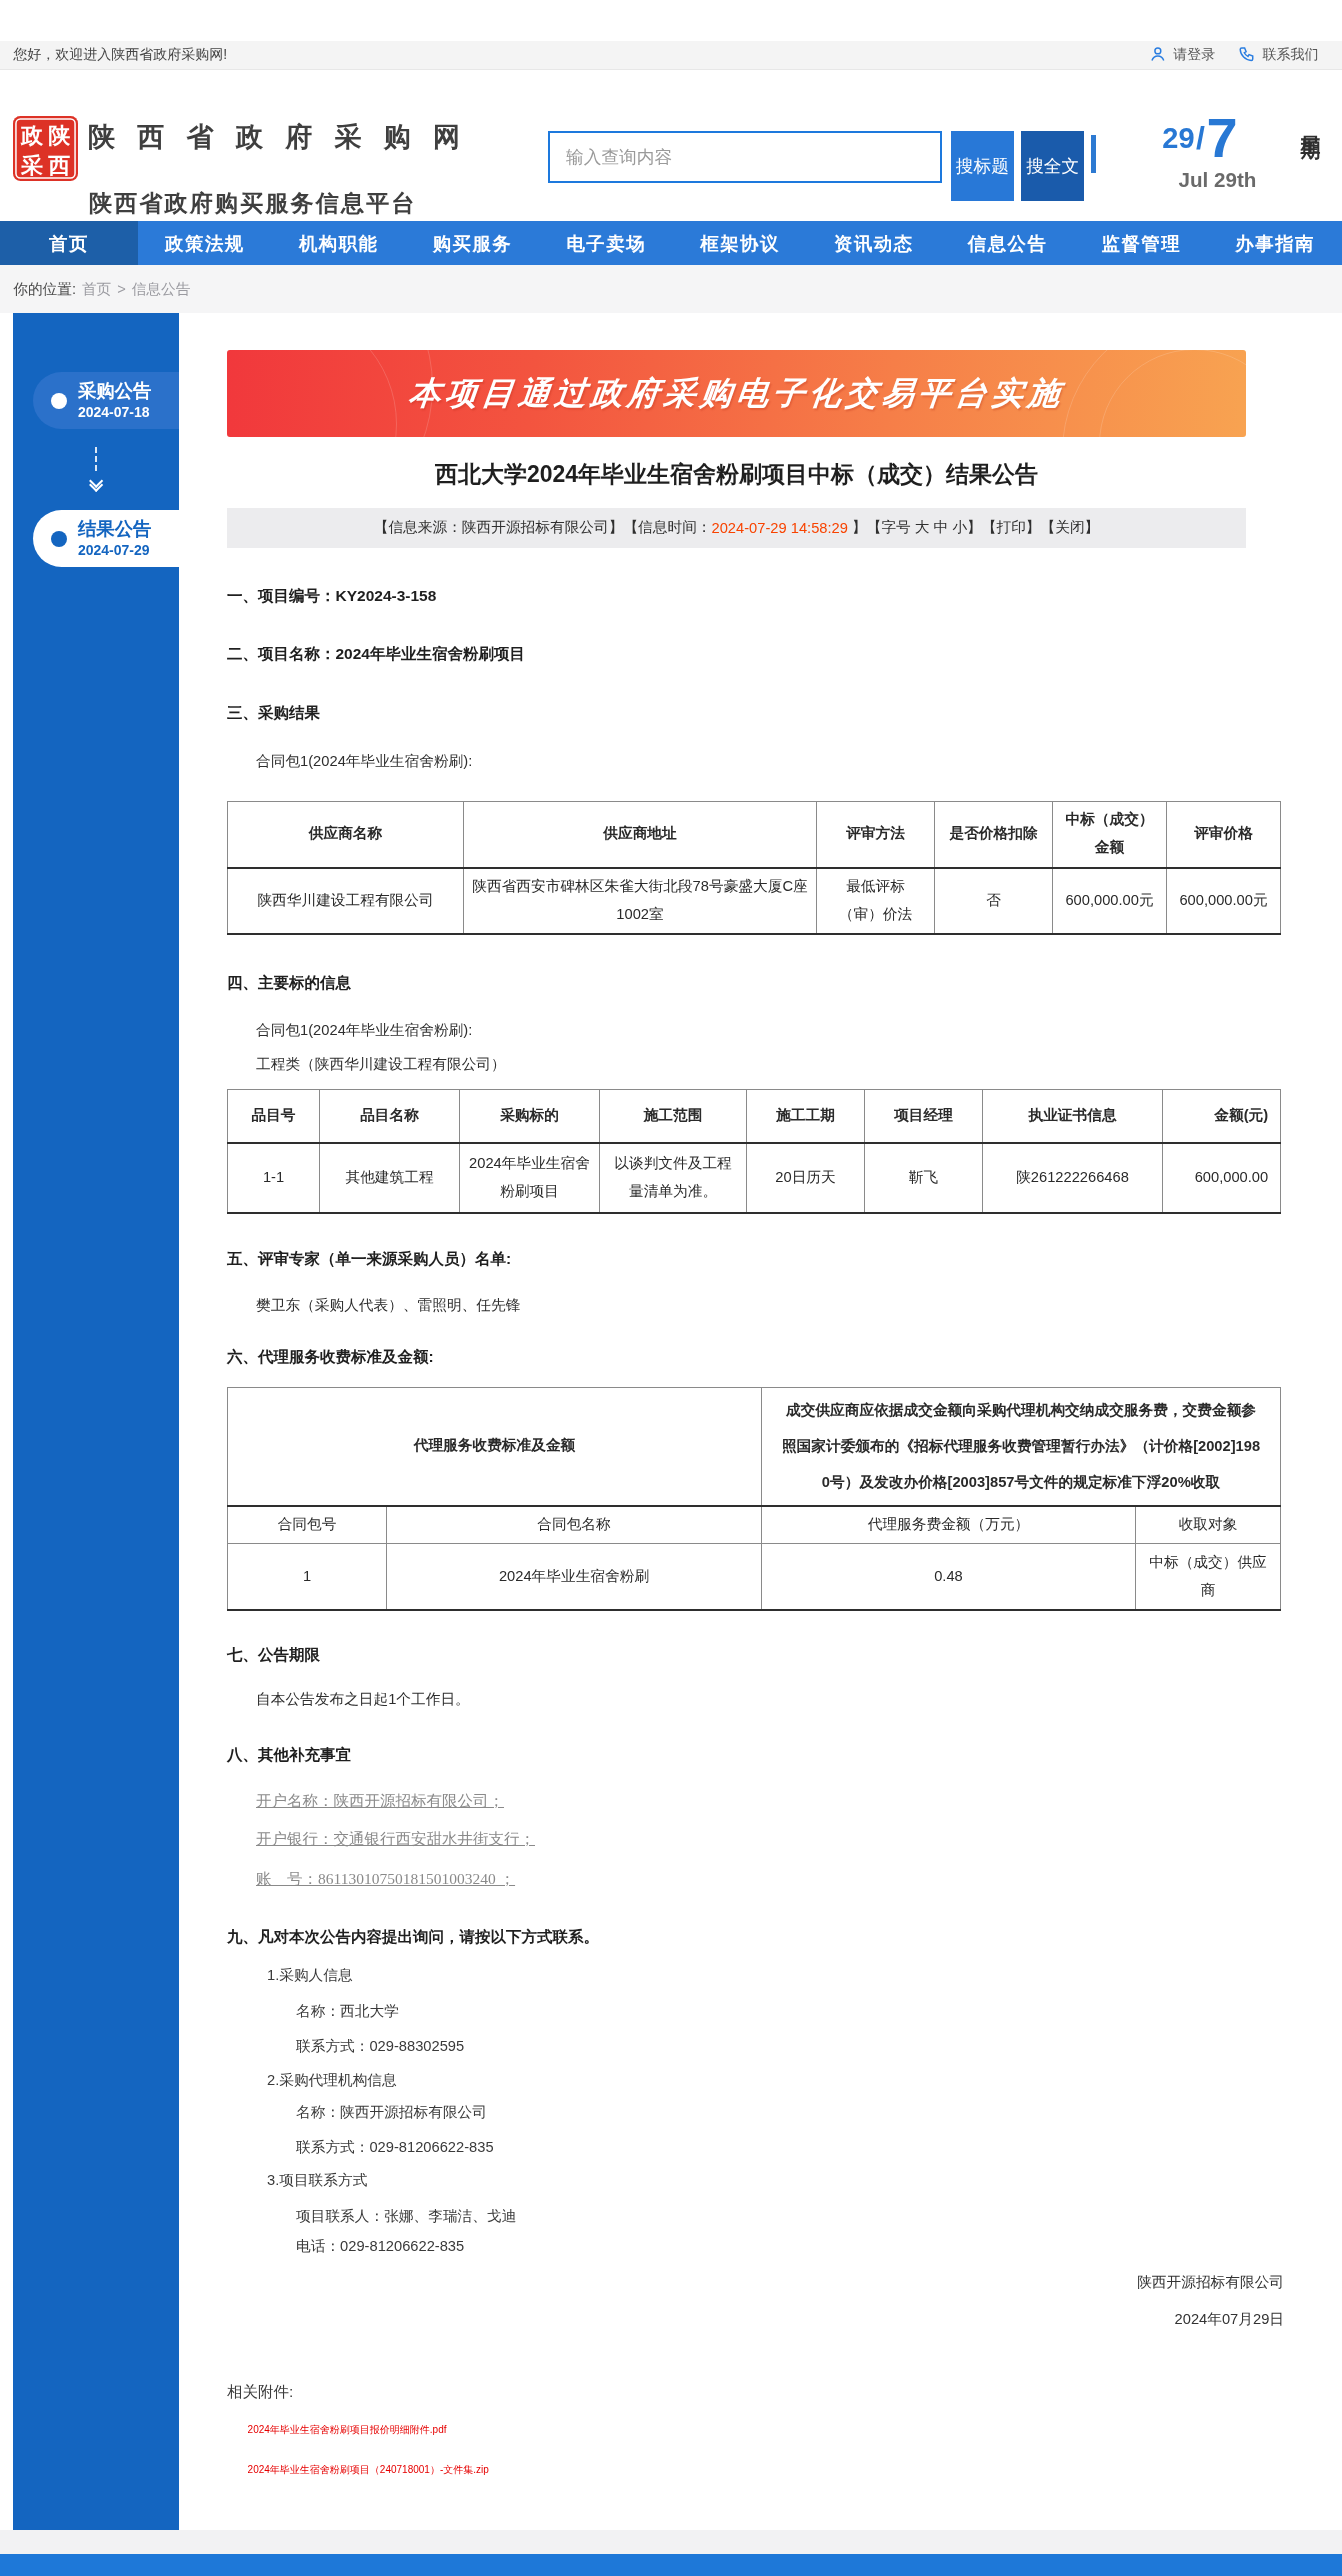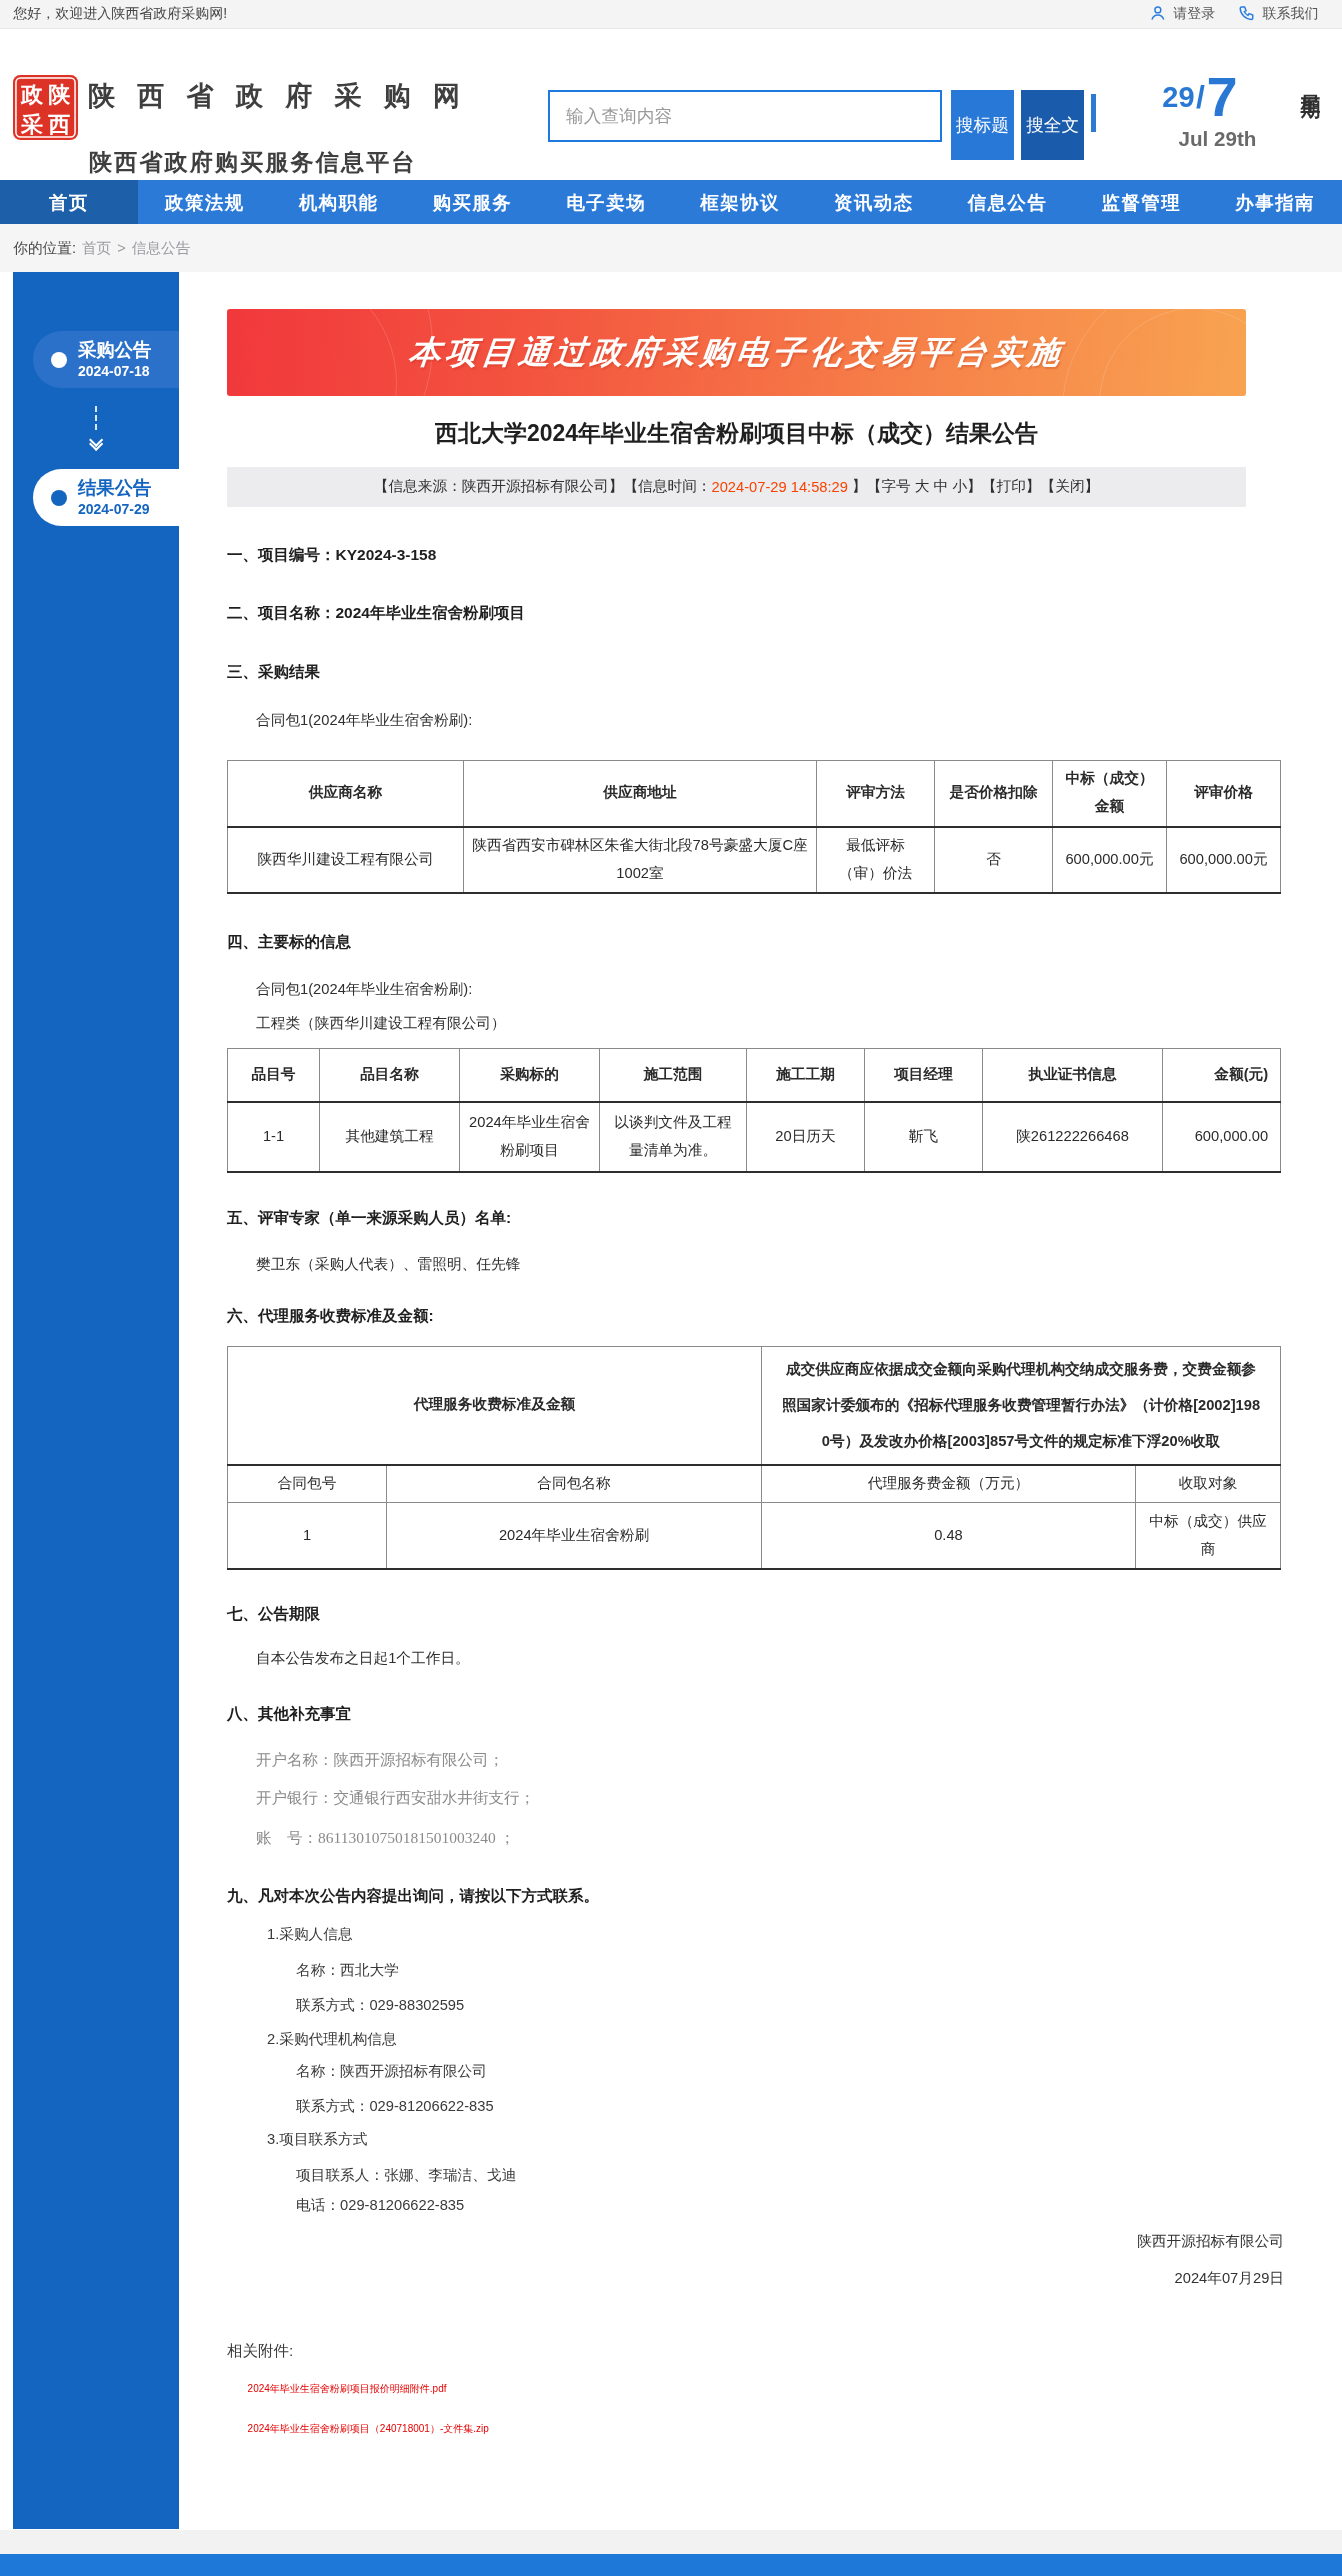--- a/index.html
+++ b/index.html
@@ -2,21 +2,21 @@
 <html style="font-size:11.8px"><head>
 <meta charset="utf-8">
 <style>
   * { margin:0; padding:0; box-sizing:border-box; }
   html,body { width:1342px; background:#fff; font-family:"Liberation Sans","DejaVu Sans",sans-serif; }
   .page { position:relative; width:1342px; height:2576px; overflow:hidden; background:#fff; }
 
   
   .topbar { height:29px; background:#f4f4f4; border-bottom:0.7px solid #e7e7e7;
             display:flex; justify-content:space-between; align-items:center;
-            padding:0 23.6px 0 13.2px; font-size:14px; color:#444; }
+            padding:0 23.6px 0 13.2px; font-size:14px; color:#444;margin-top:41px; }
   .topbar-right { display:flex; gap:23px; }
   .top-link { display:flex; align-items:center; gap:6.6px; color:#555; cursor:pointer; }
 
   
   .header { position:relative; height:151px; background:#fff; }
   .logo { position:absolute; left:13.2px; top:46px; width:65px; height:65px;
           background:#dd3226; border-radius:7.4px; display:grid;
           grid-template-columns:1fr 1fr; grid-template-rows:1fr 1fr;
           padding:5.2px; box-shadow:inset 0 0 0 2.2px #dd3226, inset 0 0 0 3.7px #ffffff; }
   .logo span { display:flex; align-items:center; justify-content:center;
@@ -93,21 +93,21 @@
   .meta-bar { width:1019px; margin-top:17.7px; height:40px; background:#ececee;
               display:flex; align-items:center; justify-content:center; font-size:14.7px;
               color:#2f2f2f; white-space:pre; }
   .meta-time { color:#f84300; }
   .meta-act { cursor:pointer; }
 
   .sec-h { font-size:15.5px; font-weight:bold; color:#1f1f1f; line-height:20.6px; }
   .btxt  { font-size:14.7px; color:#2e2e2e; line-height:20.6px; }
   .indent1 { margin-left:29px; }
   .serif-line { font-family:"Liberation Serif","DejaVu Serif",serif; color:#8a8a8a;
-                font-size:15.5px; line-height:22px; margin-left:29px; }
+                font-size:15.5px; line-height:22px; margin-left:29px;text-decoration:underline; }
   .g-title { font-size:14.7px; color:#3a3a3a; line-height:20.6px; margin-left:40px; }
   .g-line  { font-size:14.7px; color:#3a3a3a; line-height:20.6px; margin-left:69px; }
   .sig { width:1057px; text-align:right; font-size:14.7px; color:#333; line-height:20.6px;
          padding-right:0; }
   .att-label { font-size:15.5px; color:#3c3c3c; line-height:22px; }
   .att-link  { display:block; width:max-content; font-size:10px; line-height:22px;
                color:#e60000; margin-left:20.6px; text-decoration:none; cursor:pointer; }
 
   
   .tbl { border-collapse:collapse; table-layout:fixed; width:1052px; }

